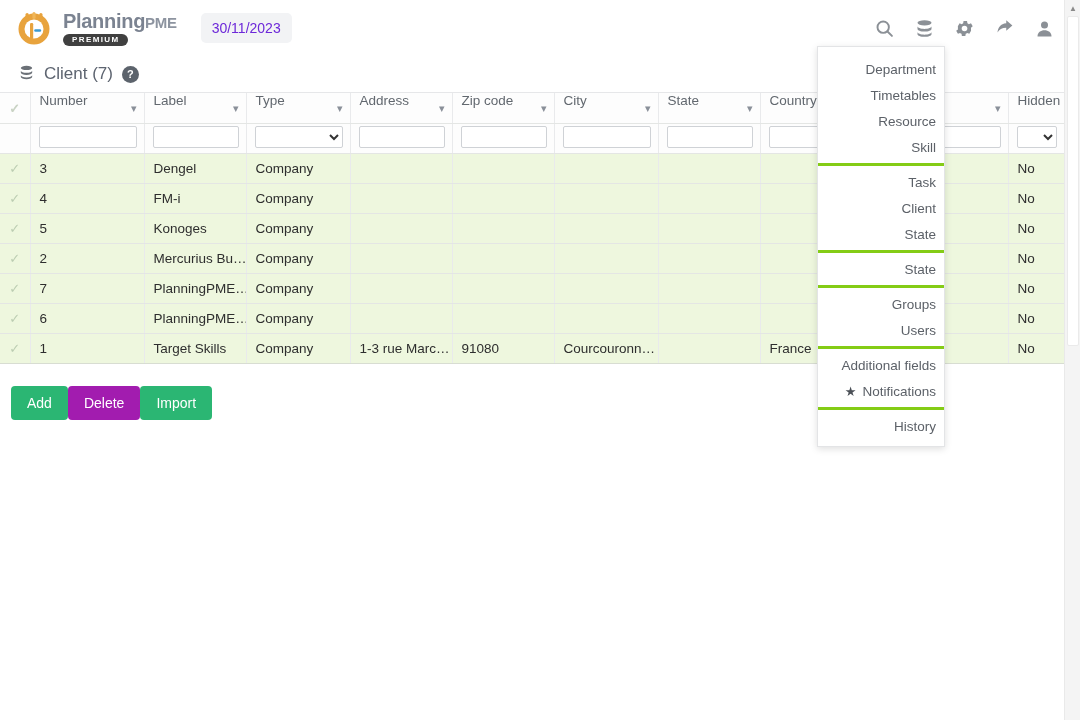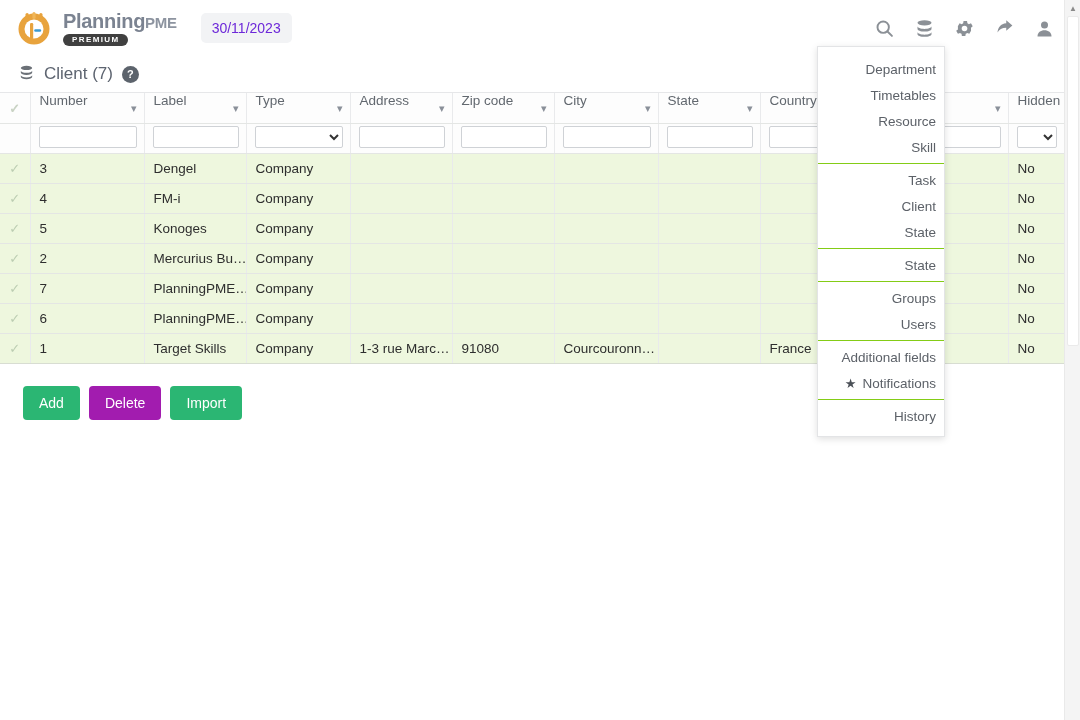--- a/index.html
+++ b/index.html
@@ -120,21 +120,21 @@
   }
   .th-title.menu-head { padding-right: 4px; gap: 4px; }
 
   tbody td { background: #eef7de; height: 30px; color: #2e2e2e; }
   tbody td.cell { padding: 0 9px; }
   tbody tr td.check-col { background: #eef7de; }
   tbody tr:last-child td { border-bottom: 1px solid #d8ddd2; }
   .row-check { color: #bccdb2; font-size: 13px; text-align: center; }
 
   
-  .actions { display: flex; gap: 9px; padding: 22px 0 0 11px; margin-left: 12px; }
+  .actions { display: flex; gap: 0; padding: 22px 0 0 11px; }
   .btn {
     border: none; border-radius: 4px;
     color: #fff; font-size: 14px;
     font-family: "Liberation Sans", sans-serif;
     padding: 9px 16px;
     cursor: pointer;
   }
   .btn-add, .btn-import { background: #2bb673; }
   .btn-delete { background: #a21caf; cursor: default; }
 
@@ -143,21 +143,21 @@
     position: absolute;
     left: 817px; top: 46px;
     width: 128px;
     background: #fff;
     border: 1px solid #e3e4e6;
     box-shadow: 0 2px 7px rgba(0,0,0,.13);
     z-index: 40;
     padding: 6px 0 4px 0;
   }
   .menu-group { padding: 3px 0; }
-  .menu-group + .menu-group { border-top: 1px solid #84cc16; }
+  .menu-group + .menu-group { border-top: 3px solid #84cc16; }
   .menu-item {
     display: flex; align-items: center; justify-content: flex-end;
     gap: 6px;
     height: 26px;
     padding: 0 8px 0 10px;
     font-size: 13.5px;
     color: #5c6168;
     cursor: pointer;
     white-space: nowrap;
   }

